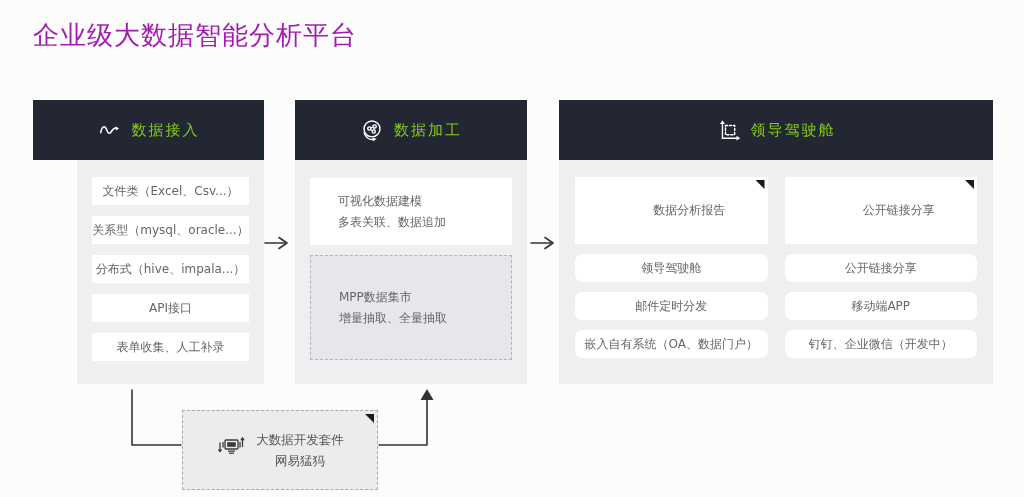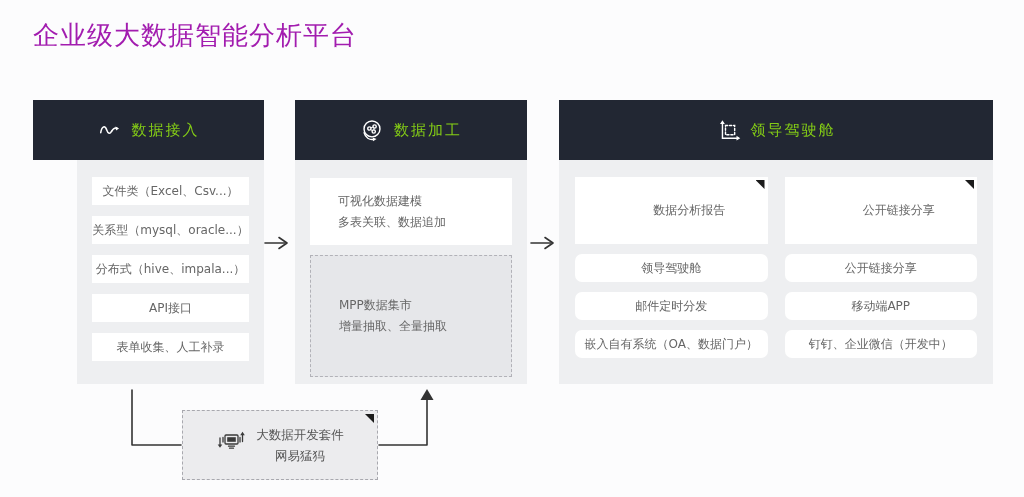--- a/index.html
+++ b/index.html
@@ -23,34 +23,34 @@
   .col-access .col-body{padding:17px 15px 0;margin-left:44px;}
   .col-processing .col-body{padding:18px 15px 0;}
   .col-application .col-body{padding:17px 16px 0;}
 
   .item{background:#fff;height:28px;line-height:28px;text-align:center;font-size:12px;
     color:#666;margin-bottom:11px;white-space:nowrap;overflow:hidden;}
 
   .card{background:#fff;display:flex;flex-direction:column;align-items:flex-start;
     justify-content:center;text-align:center;font-size:12px;color:#666;line-height:21px;padding-left:28px;}
   .card-solid{height:67px;}
-  .card-dashed{height:122px;margin-top:10px;background:#e6e7ea;
+  .card-dashed{height:105px;margin-top:10px;background:#e6e7ea;
     border:1px dashed #b2b2b8;box-sizing:border-box;}
 
   .app-grid{display:grid;grid-template-columns:1fr 1fr;grid-template-rows:67px 28px 28px 28px;
     gap:10px 17px;}
   .feature{position:relative;background:#fff;display:flex;align-items:center;justify-content:center;
     font-size:12px;color:#666;padding-left:36px;}
   .cell{background:#fff;display:flex;align-items:center;justify-content:center;
     font-size:12px;color:#666;white-space:nowrap;border-radius:7px;}
 
   .corner{position:absolute;top:3px;right:3px;width:9px;height:9px;background:#1b1b1b;
     -webkit-clip-path:polygon(0 0,100% 0,100% 100%);clip-path:polygon(0 0,100% 0,100% 100%);}
 
-  .dev-box{position:absolute;left:182px;top:410px;width:196px;height:70px;box-sizing:border-box;
+  .dev-box{position:absolute;left:182px;top:410px;width:196px;height:80px;box-sizing:border-box;
     background:#ececee;border:1px dashed #a8a8ae;display:flex;align-items:center;
     justify-content:center;gap:10px;}
   .dev-text{font-size:12.5px;color:#555;line-height:21px;text-align:center;}
 
   .overlay{position:absolute;left:0;top:0;pointer-events:none;}
 </style>
 </head>
 <body>
 
 <div class="stage">

